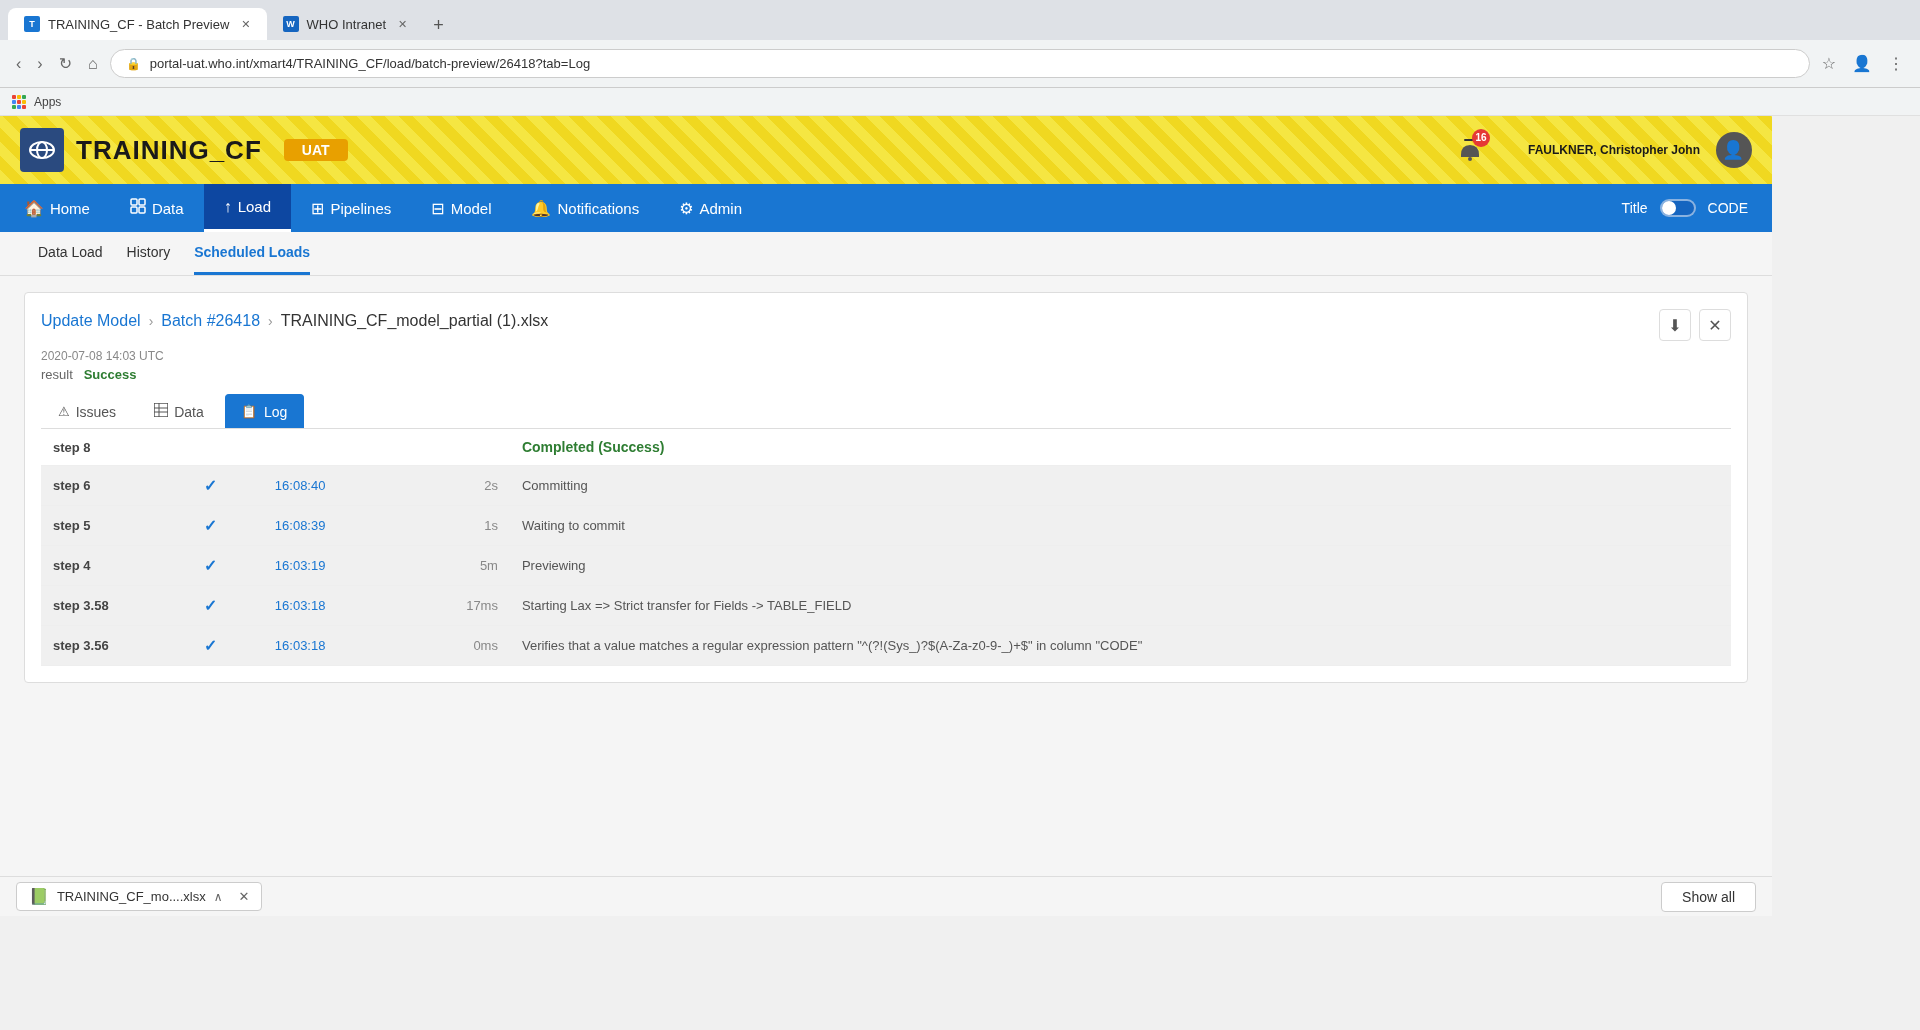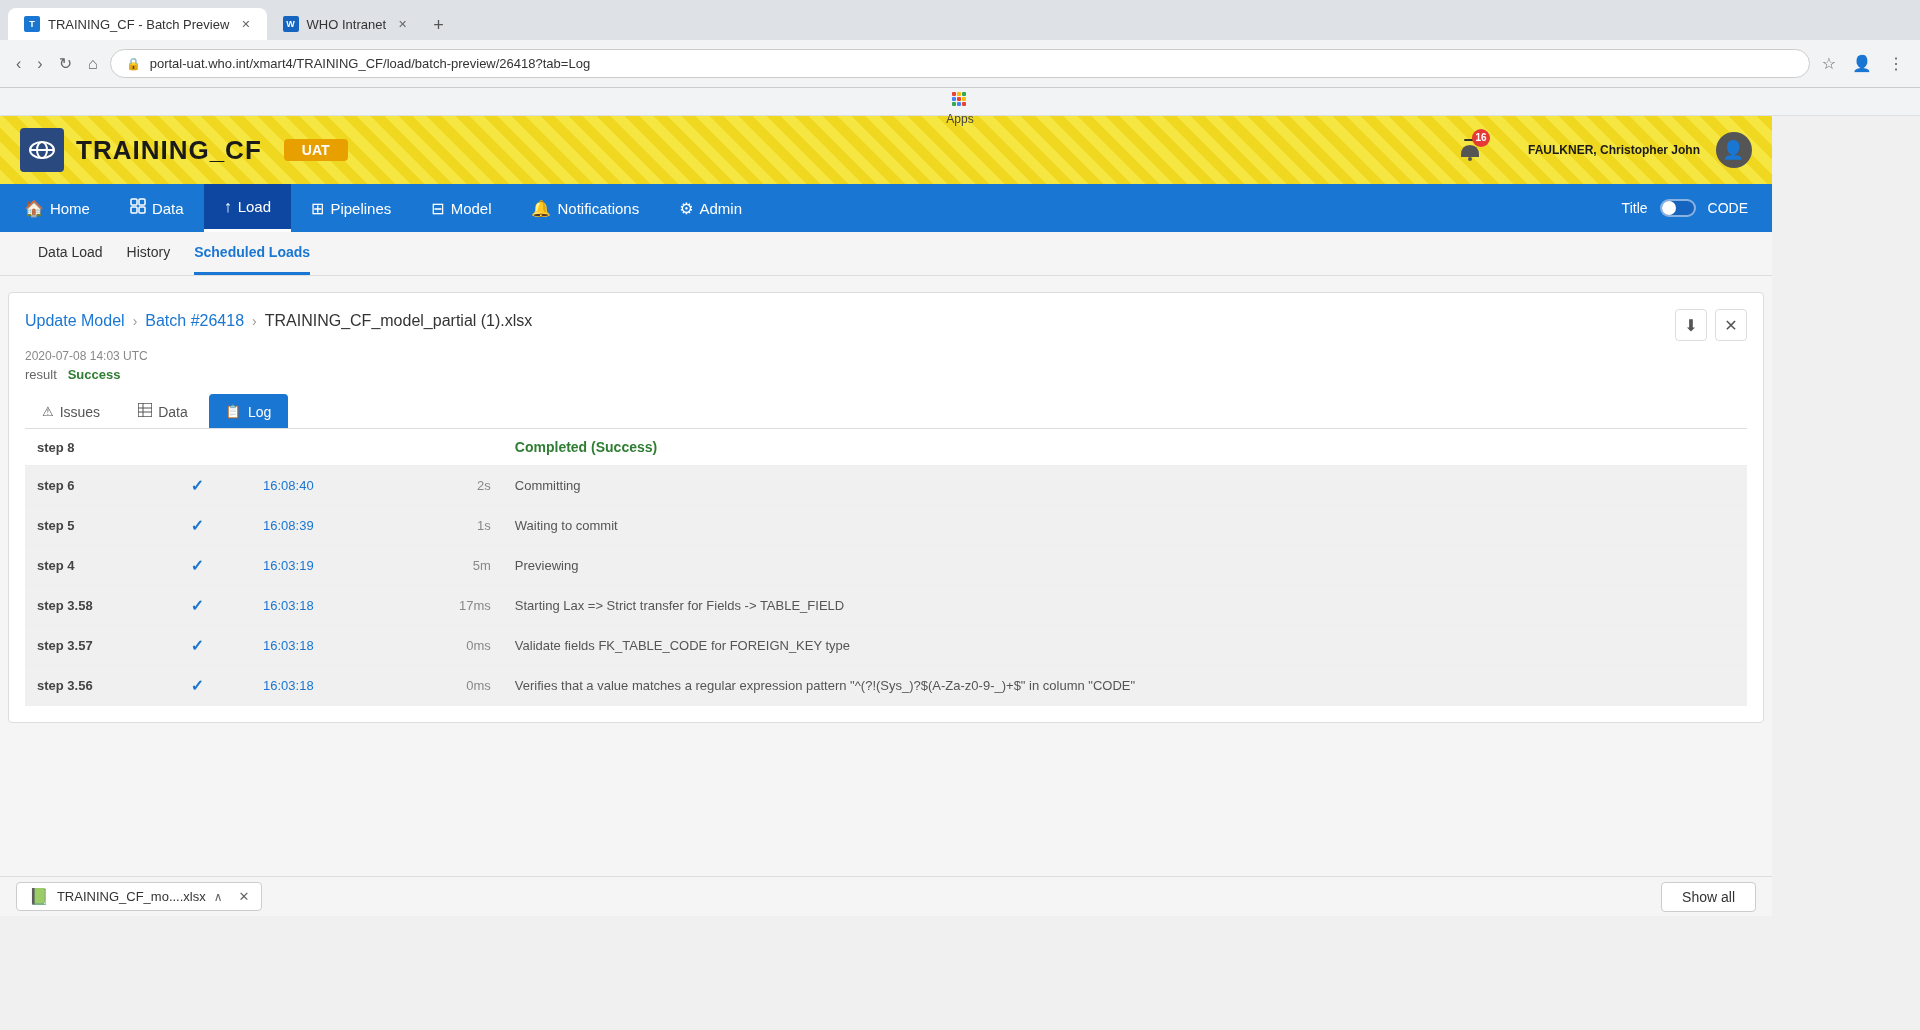--- a/index.html
+++ b/index.html
@@ -11,21 +11,21 @@
     .browser-tab { display: flex; align-items: center; padding: 0 16px; height: 32px; border-radius: 8px 8px 0 0; font-size: 13px; gap: 8px; background: #dee1e6; color: #333; cursor: pointer; }
     .browser-tab.active { background: #fff; }
     .browser-tab .close-btn { font-size: 11px; color: #666; cursor: pointer; margin-left: 4px; }
     .new-tab-btn { padding: 4px 10px; font-size: 18px; color: #555; cursor: pointer; background: none; border: none; }
     .browser-toolbar { background: #f1f3f4; display: flex; align-items: center; padding: 6px 12px; gap: 8px; border-bottom: 1px solid #ccc; height: 48px; }
     .nav-btn { background: none; border: none; cursor: pointer; color: #666; font-size: 16px; padding: 4px; }
     .address-bar { flex: 1; background: #fff; border: 1px solid #ccc; border-radius: 20px; padding: 6px 16px; font-size: 13px; color: #333; display: flex; align-items: center; gap: 8px; }
     .address-bar .lock-icon { color: #666; font-size: 12px; }
     .toolbar-actions { display: flex; gap: 8px; align-items: center; }
     .toolbar-icon-btn { background: none; border: none; cursor: pointer; color: #666; font-size: 16px; padding: 4px; }
-    .apps-bar { background: #f1f3f4; padding: 4px 12px; font-size: 12px; color: #444; display: flex; align-items: center; gap: 6px; border-bottom: 1px solid #e0e0e0; height: 28px; flex-direction: column; }
+    .apps-bar { background: #f1f3f4; padding: 4px 12px; font-size: 12px; color: #444; display: flex; align-items: center; gap: 6px; border-bottom: 1px solid #e0e0e0; height: 28px; }
     .apps-icon { display: grid; grid-template-columns: repeat(3, 4px); grid-template-rows: repeat(3, 4px); gap: 1px; margin-right: 2px; }
     .apps-dot { width: 4px; height: 4px; background: #666; border-radius: 1px; }
     .apps-dot:nth-child(1) { background: #ea4335; }
     .apps-dot:nth-child(2) { background: #fbbc04; }
     .apps-dot:nth-child(3) { background: #34a853; }
     .apps-dot:nth-child(4) { background: #4285f4; }
     .apps-dot:nth-child(5) { background: #ea4335; }
     .apps-dot:nth-child(6) { background: #fbbc04; }
     .apps-dot:nth-child(7) { background: #34a853; }
     .apps-dot:nth-child(8) { background: #4285f4; }
@@ -55,21 +55,21 @@
     .toggle-container { display: flex; align-items: center; gap: 8px; }
     .toggle { width: 36px; height: 18px; background: #1565c0; border-radius: 9px; border: 2px solid rgba(255,255,255,0.5); position: relative; cursor: pointer; }
     .toggle-knob { width: 14px; height: 14px; background: white; border-radius: 50%; position: absolute; top: 0; left: 0; }
 
     
     .sub-nav { background: #f5f5f5; border-bottom: 1px solid #ddd; display: flex; align-items: center; padding: 0 38px; height: 44px; gap: 24px; }
     .sub-nav-item { color: #333; font-size: 14px; cursor: pointer; padding: 12px 0; text-decoration: none; border-bottom: 3px solid transparent; }
     .sub-nav-item.active { color: #1976d2; border-bottom: 3px solid #1976d2; font-weight: 600; }
 
     
-    .main-content { padding: 16px 8px; background: #f5f5f5; min-height: 600px; }
+    .main-content { padding: 16px 24px; background: #f5f5f5; min-height: 600px; }
     .content-card { background: white; border: 1px solid #ddd; border-radius: 4px; padding: 16px; }
     .breadcrumb { font-size: 16px; color: #333; display: flex; align-items: center; gap: 8px; margin-bottom: 8px; }
     .breadcrumb-sep { color: #999; font-size: 14px; }
     .breadcrumb-link { color: #1976d2; cursor: pointer; }
     .card-header-actions { display: flex; gap: 8px; }
     .card-header { display: flex; justify-content: space-between; align-items: center; margin-bottom: 8px; }
     .icon-btn { width: 32px; height: 32px; border: 1px solid #ddd; border-radius: 4px; background: white; cursor: pointer; display: flex; align-items: center; justify-content: center; color: #555; font-size: 16px; }
     .meta-line { font-size: 12px; color: #888; margin-bottom: 4px; }
     .result-line { font-size: 13px; color: #666; margin-bottom: 12px; }
     .result-success { color: #2e7d32; font-weight: 600; }
@@ -316,27 +316,20 @@
       <td class="log-cell description">Previewing</td>
     </tr>
             <tr class="log-row gray-bg">
       <td class="log-cell step-label">step 3.58</td>
       <td class="log-cell"><span class="check-icon">✓</span></td>
       <td class="log-cell"><a class="time-link">16:03:18</a></td>
       <td class="log-cell duration">17ms</td>
       <td class="log-cell description">Starting Lax =&gt; Strict transfer for Fields -&gt; TABLE_FIELD</td>
     </tr>
             <tr class="log-row gray-bg">
-      <td class="log-cell step-label">step 3.57</td>
-      <td class="log-cell"><span class="check-icon">✓</span></td>
-      <td class="log-cell"><a class="time-link">16:03:18</a></td>
-      <td class="log-cell duration">0ms</td>
-      <td class="log-cell description">Validate fields FK_TABLE_CODE for FOREIGN_KEY type</td>
-    </tr>
-            <tr class="log-row gray-bg">
       <td class="log-cell step-label">step 3.56</td>
       <td class="log-cell"><span class="check-icon">✓</span></td>
       <td class="log-cell"><a class="time-link">16:03:18</a></td>
       <td class="log-cell duration">0ms</td>
       <td class="log-cell description">Verifies that a value matches a regular expression pattern "^(?!(Sys_)?$(A-Za-z0-9-_)+$" in column "CODE"</td>
     </tr>
           </tbody>
       </table>
     </div>
   </div>

